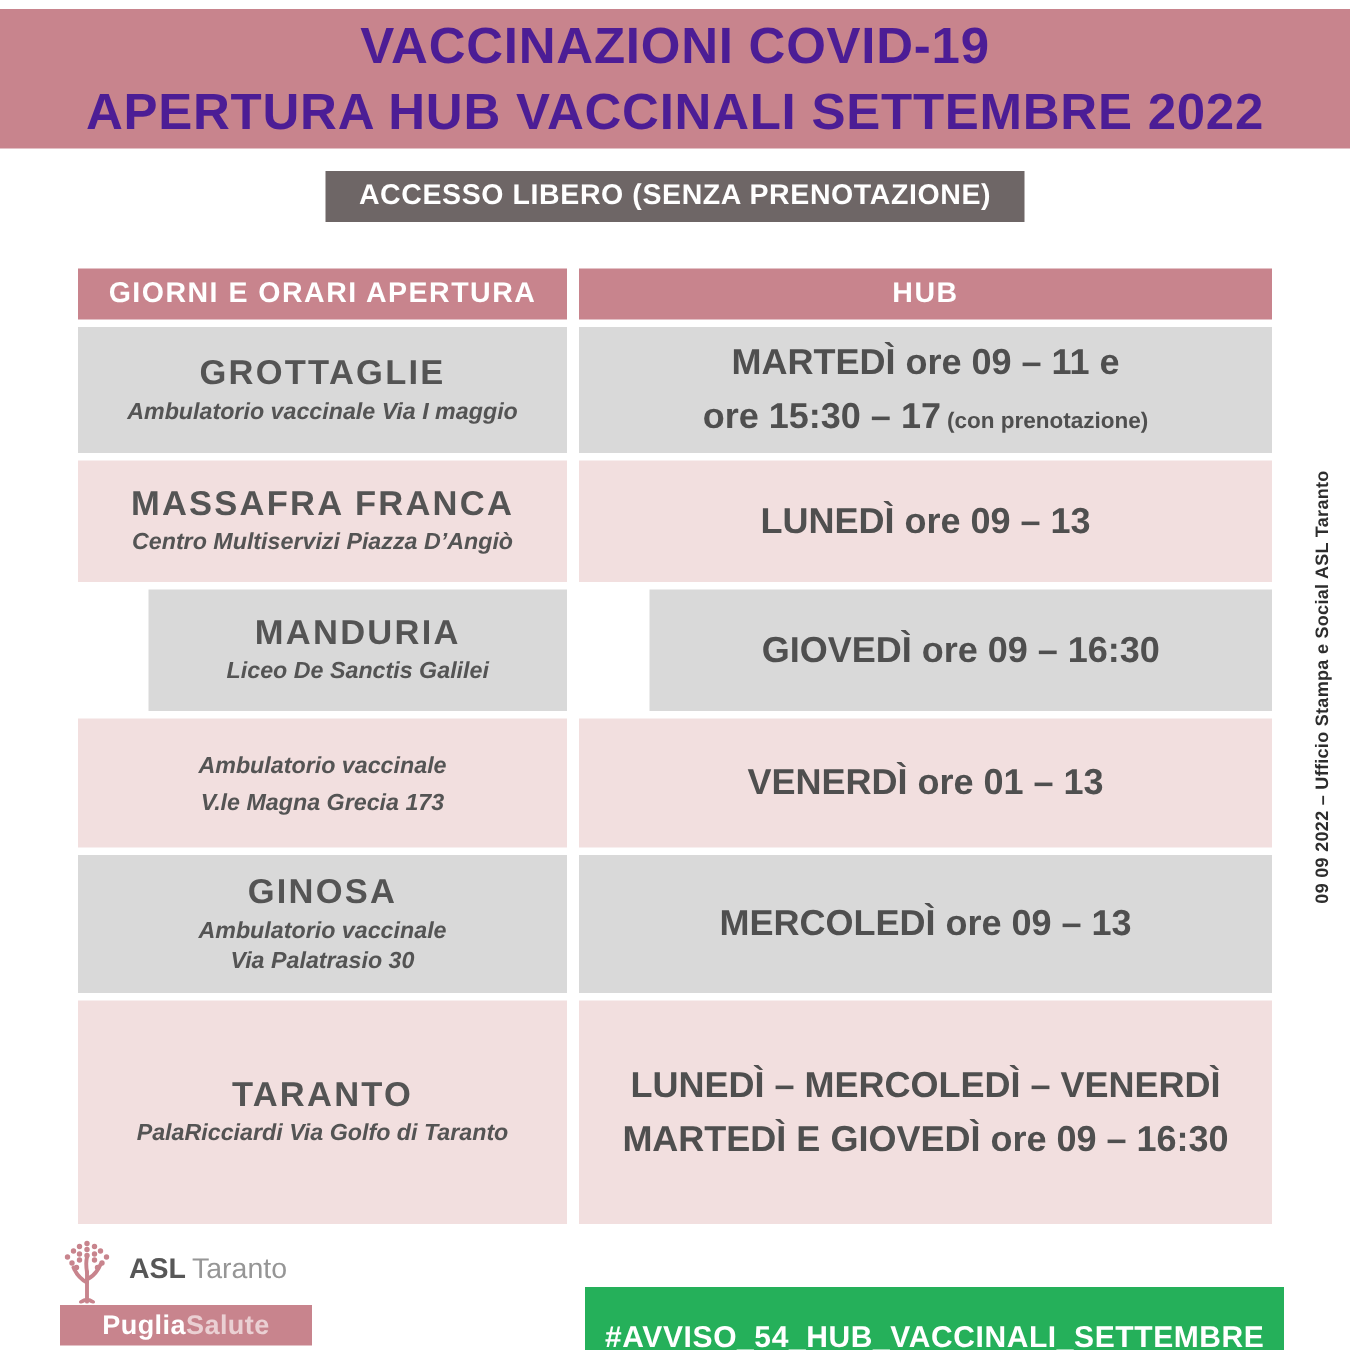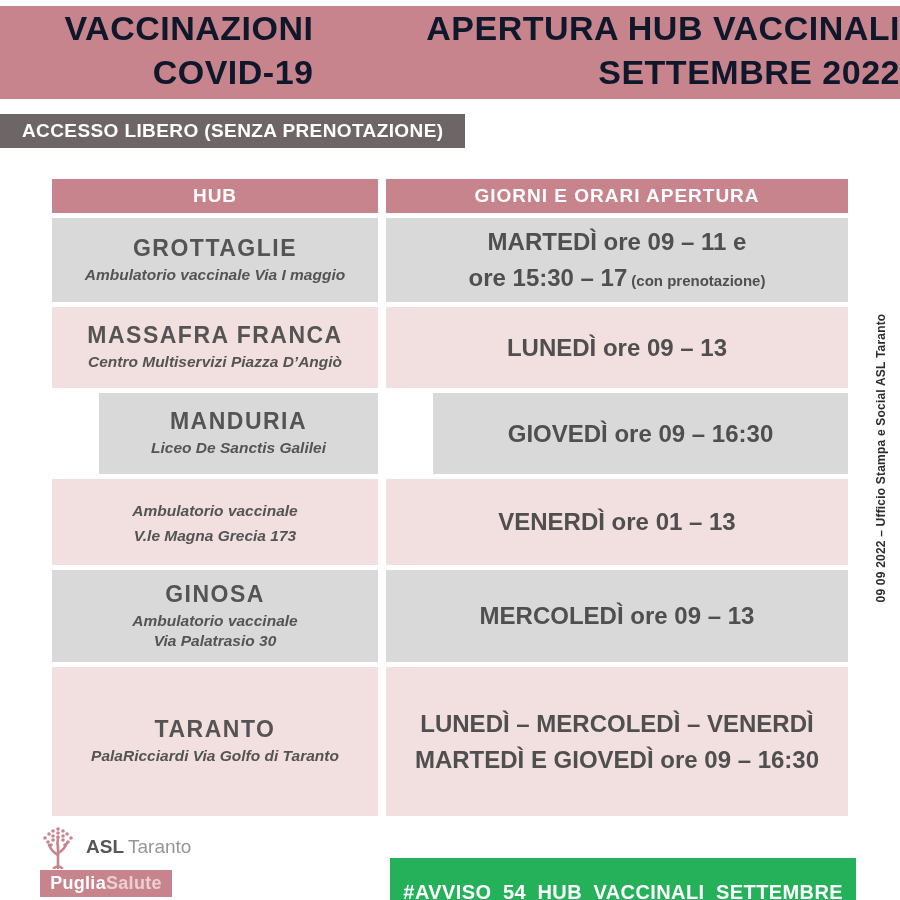--- a/index.html
+++ b/index.html
@@ -10,31 +10,31 @@
     font-family: "Liberation Sans", sans-serif;
     position: relative;
     overflow: hidden;
   }
 
   
   .banner {
     margin-top: 6px;
     height: 93px;
     background: var(--rose, #c8848d);
-    color: #0f172a;
-    text-align: right;
-    display: flex; justify-content: center;
+    color: #4c1d95;
+    text-align: center;
+    display: flex; flex-direction: column; justify-content: center;
     font-weight: bold;
     font-size: 34px;
     line-height: 44px;
     letter-spacing: .5px;
   }
 
   
-  .badge-row { margin-top: 15px; height: 48px; }
+  .badge-row { text-align: center; margin-top: 15px; height: 48px; }
   .access-badge {
     display: inline-block;
     background: var(--badge-gray, #6e6666);
     color: #fff;
     font-weight: bold;
     font-size: 19px;
     letter-spacing: .4px;
     padding: 6px 22px;
   }
 
@@ -88,21 +88,21 @@
   
   .footer { position: relative; margin-top: 9px; height: 92px; }
   .asl-logo { position: absolute; left: 40px; top: 0; width: 168px; }
   .logo-top { display: flex; align-items: center; gap: 10px; height: 44px; }
   .asl-text { font-size: 19px; white-space: nowrap; }
   .asl-bold { font-weight: bold; color: #575757; }
   .asl-light { color: #969696; margin-left: 4px; }
   .puglia-bar {
     margin-top: 1px;
     background: var(--rose, #c8848d);
-    height: 27px; width: 132px;
+    height: 27px; width: 168px;
     display: flex; align-items: center; justify-content: center;
     font-size: 18px; font-weight: bold; letter-spacing: .3px;
   }
   .pb-bold { color: #ffffff; }
   .pb-light { color: rgba(255,255,255,.62); }
 
   .hashtag-badge {
     position: absolute; right: 44px; top: 33px;
     background: var(--green, #25b05a);
     color: #fff;
@@ -133,22 +133,22 @@
   <div>VACCINAZIONI COVID-19</div>
   <div>APERTURA HUB VACCINALI SETTEMBRE 2022</div>
 </div>
 
 <div class="badge-row">
   <span class="access-badge">ACCESSO LIBERO (SENZA PRENOTAZIONE)</span>
 </div>
 
 <div class="hub-table">
 
+  <div class="th">GIORNI E ORARI APERTURA</div>
   <div class="th">HUB</div>
-  <div class="th">GIORNI E ORARI APERTURA</div>
 
   <div class="cell gray r1">
     <div class="hub-name">GROTTAGLIE</div>
     <div class="hub-loc">Ambulatorio vaccinale Via I maggio</div>
   </div>
   <div class="cell gray r1">
     <div class="sched-line">MARTEDÌ ore 09 – 11 e</div>
     <div class="sched-line"><span>ore 15:30 – 17</span><span class="note">(con prenotazione)</span></div>
   </div>
 

